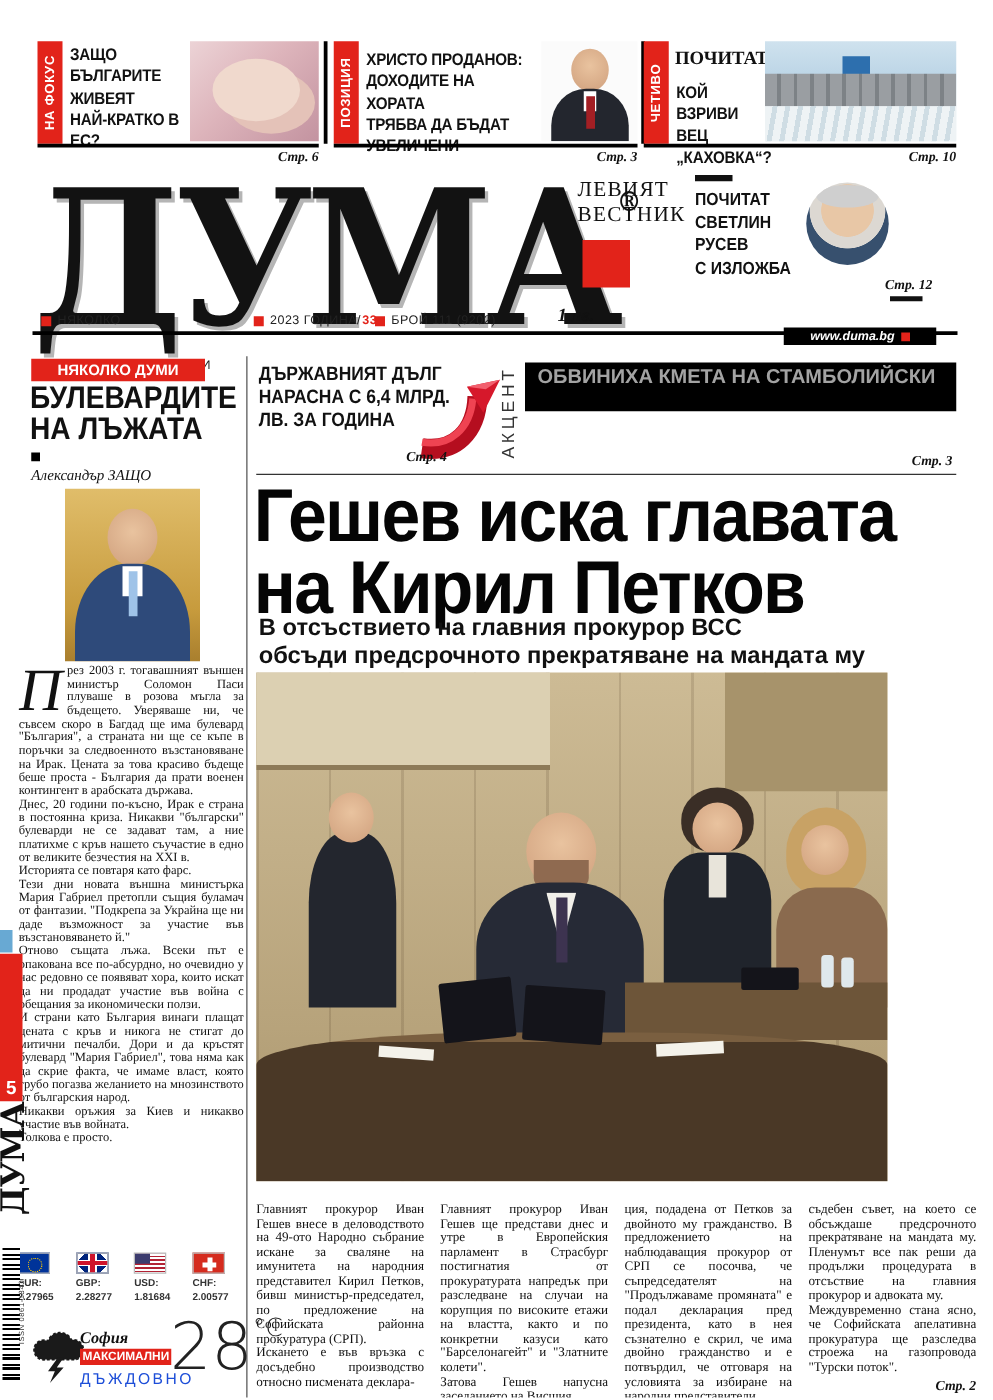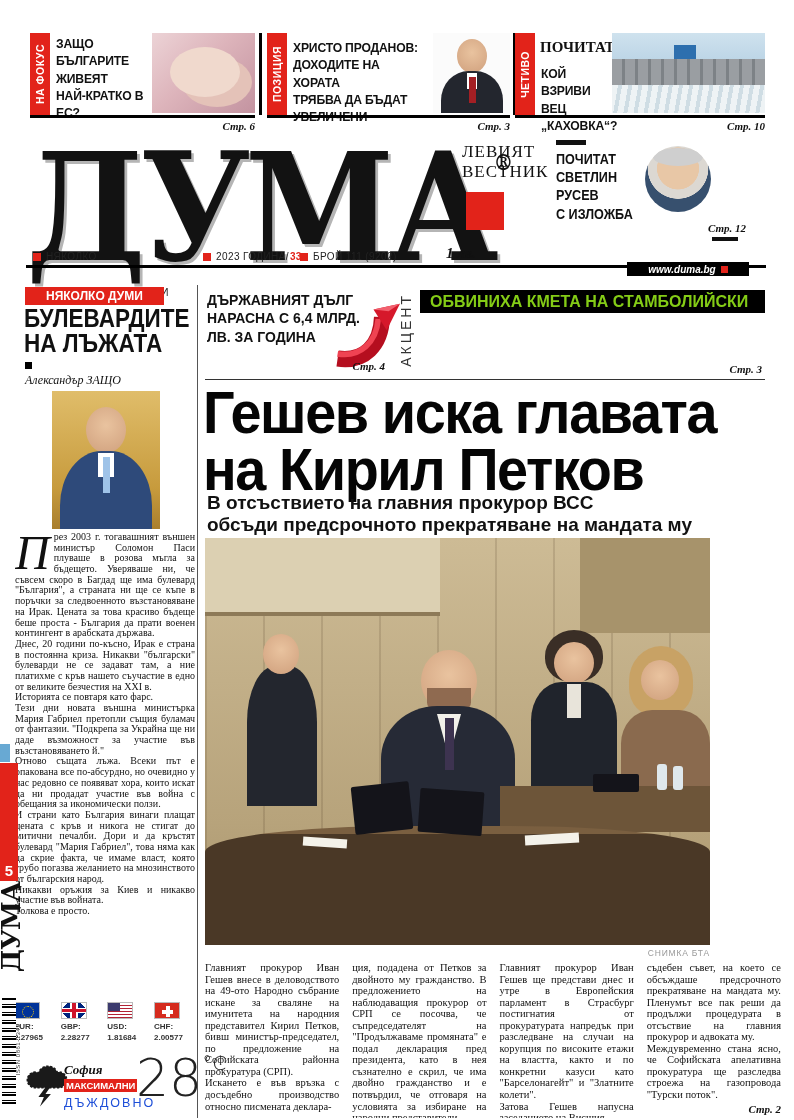--- a/index.html
+++ b/index.html
@@ -76,24 +76,24 @@
   .flag-ch:after{content:"";position:absolute;left:11px;top:3px;width:4px;height:11px;background:#fff;box-shadow:-3.5px 3.5px 0 -3.5px #fff;}
   .flag-ch:before{content:"";position:absolute;left:7.5px;top:6.5px;width:11px;height:4px;background:#fff;}
   .wx-city{position:absolute;left:64px;top:1062px;font-family:"Liberation Serif",serif;font-style:italic;font-weight:bold;font-size:13px;}
   .wx-label{position:absolute;left:64px;top:1079px;background:#e2231a;color:#fff;font-weight:bold;font-size:9.5px;padding:1px 2px;}
   .wx-cond{position:absolute;left:64px;top:1096px;font-size:12.5px;letter-spacing:2px;color:#1d4ed8;}
   .wx-temp{position:absolute;left:136px;top:1050px;font-family:"DejaVu Sans",sans-serif;font-weight:200;font-size:52px;line-height:1.1;color:#222;}
   .wx-temp span{font-size:20px;vertical-align:26px;}
 
   
   .debt-head{position:absolute;left:207px;top:291px;font-weight:bold;font-size:15.5px;line-height:1.18;transform:scaleX(.9);transform-origin:0 0;}
-  .debt-page{position:absolute;left:325px;top:360px;width:60px;text-align:right;}
+  .debt-page{position:absolute;left:325px;top:360px;width:60px;}
   .aklabel{position:absolute;left:396px;top:292px;width:20px;height:76px;display:flex;align-items:center;justify-content:center;}
   .aklabel span{writing-mode:vertical-rl;transform:rotate(180deg);font-size:14px;letter-spacing:3px;color:#333;}
-  .akbar{position:absolute;left:420px;top:290px;width:345px;height:23px;background:#000;color:#84cc16;font-weight:bold;font-size:16px;line-height:23px;padding-left:10px;box-sizing:border-box;transform-origin:0 0;}
+  .akbar{position:absolute;left:420px;top:290px;width:345px;height:39px;background:#000;color:#a3a3a3;font-weight:bold;font-size:16px;line-height:23px;padding-left:10px;box-sizing:border-box;transform-origin:0 0;}
   .aktext{position:absolute;left:424px;top:319px;width:338px;font-family:"Liberation Serif",serif;font-style:italic;font-size:11.5px;line-height:1.32;text-align:justify;}
   .akpage{position:absolute;left:700px;top:363px;width:62px;text-align:right;}
   .band-rule{position:absolute;left:205px;top:379px;width:560px;height:1px;background:#333;}
 
   
   .main-head{position:absolute;left:203px;top:384px;font-weight:bold;font-size:60px;line-height:.95;letter-spacing:-1.5px;transform:scaleX(.93);transform-origin:0 0;color:#050505;}
   .main-sub{position:absolute;left:207px;top:492px;font-weight:bold;font-size:19px;line-height:1.15;}
   .main-photo{position:absolute;left:205px;top:538px;width:505px;height:407px;background:linear-gradient(#cdbb95,#b7a37b 70%,#a8946e);overflow:hidden;}
   .wood{position:absolute;inset:0;background:repeating-linear-gradient(90deg,rgba(60,40,20,.14) 0 2px,transparent 2px 58px);}
   .panel-a{position:absolute;left:0;top:0;width:235px;height:74px;background:#dcd0b2;border-bottom:4px solid #8d7a58;}
@@ -293,28 +293,27 @@
     <div class="desk-back"></div>
     <div class="desk-front"></div>
     <div class="monitor" style="left:148px;top:246px;width:58px;height:48px;transform:rotate(-6deg);"></div>
     <div class="monitor" style="left:214px;top:252px;width:64px;height:44px;transform:rotate(4deg);"></div>
     <div class="monitor" style="left:388px;top:236px;width:46px;height:18px;"></div>
     <div class="paper" style="left:320px;top:296px;width:54px;height:10px;transform:rotate(-3deg);"></div>
     <div class="paper" style="left:98px;top:300px;width:44px;height:9px;transform:rotate(4deg);"></div>
     <div class="fig" style="left:452px;top:226px;width:10px;height:26px;background:#dfe8ec;border-radius:3px;"></div>
     <div class="fig" style="left:468px;top:228px;width:10px;height:24px;background:#dfe8ec;border-radius:3px;"></div>
   </div>
-  <div class="credit">СНИМКА БТА</div>
 
   <div class="cols">
     <div class="ncol pre">Главният прокурор Иван Гешев внесе в деловодството на 49-ото Народно събрание искане за сваляне на имунитета на народния представител Кирил Петков, бивш министър-председател, по предложение на Софийската районна прокуратура (СРП).
 Искането е във връзка с досъдебно производство относно писмената деклара-</div>
-    <div class="ncol pre">ция, подадена от Петков за двойното му гражданство. В предложението на наблюдаващия прокурор от СРП се посочва, че съпредседателят на "Продължаваме промяната" е подал декларация пред президента, като в нея съзнателно е скрил, че има двойно гражданство и е потвърдил, че отговаря на условията за избиране на народни представители.</div>
     <div class="ncol pre">Главният прокурор Иван Гешев ще представи днес и утре в Европейския парламент в Страсбург постигнатия от прокуратурата напредък при разследване на случаи на корупция по високите етажи на властта, както и по конкретни казуси като "Барселонагейт" и "Златните колети".
 Затова Гешев напусна заседанието на Висшия</div>
+    <div class="ncol pre">ция, подадена от Петков за двойното му гражданство. В предложението на наблюдаващия прокурор от СРП се посочва, че съпредседателят на "Продължаваме промяната" е подал декларация пред президента, като в нея съзнателно е скрил, че има двойно гражданство и е потвърдил, че отговаря на условията за избиране на народни представители.</div>
     <div class="ncol">
       <div class="pre">съдебен съвет, на което се обсъждаше предсрочното прекратяване на мандата му. Пленумът все пак реши да продължи процедурата в отсъствие на главния прокурор и адвоката му.
 Междувременно стана ясно, че Софийската апелативна прокуратура ще разследва строежа на газопровода "Турски поток".</div>
       <div class="jump pg">Стр. 2</div>
     </div>
   </div>
 
   <div class="curr">
     <div class="curr-item">
       <div class="flag flag-eu"></div>

